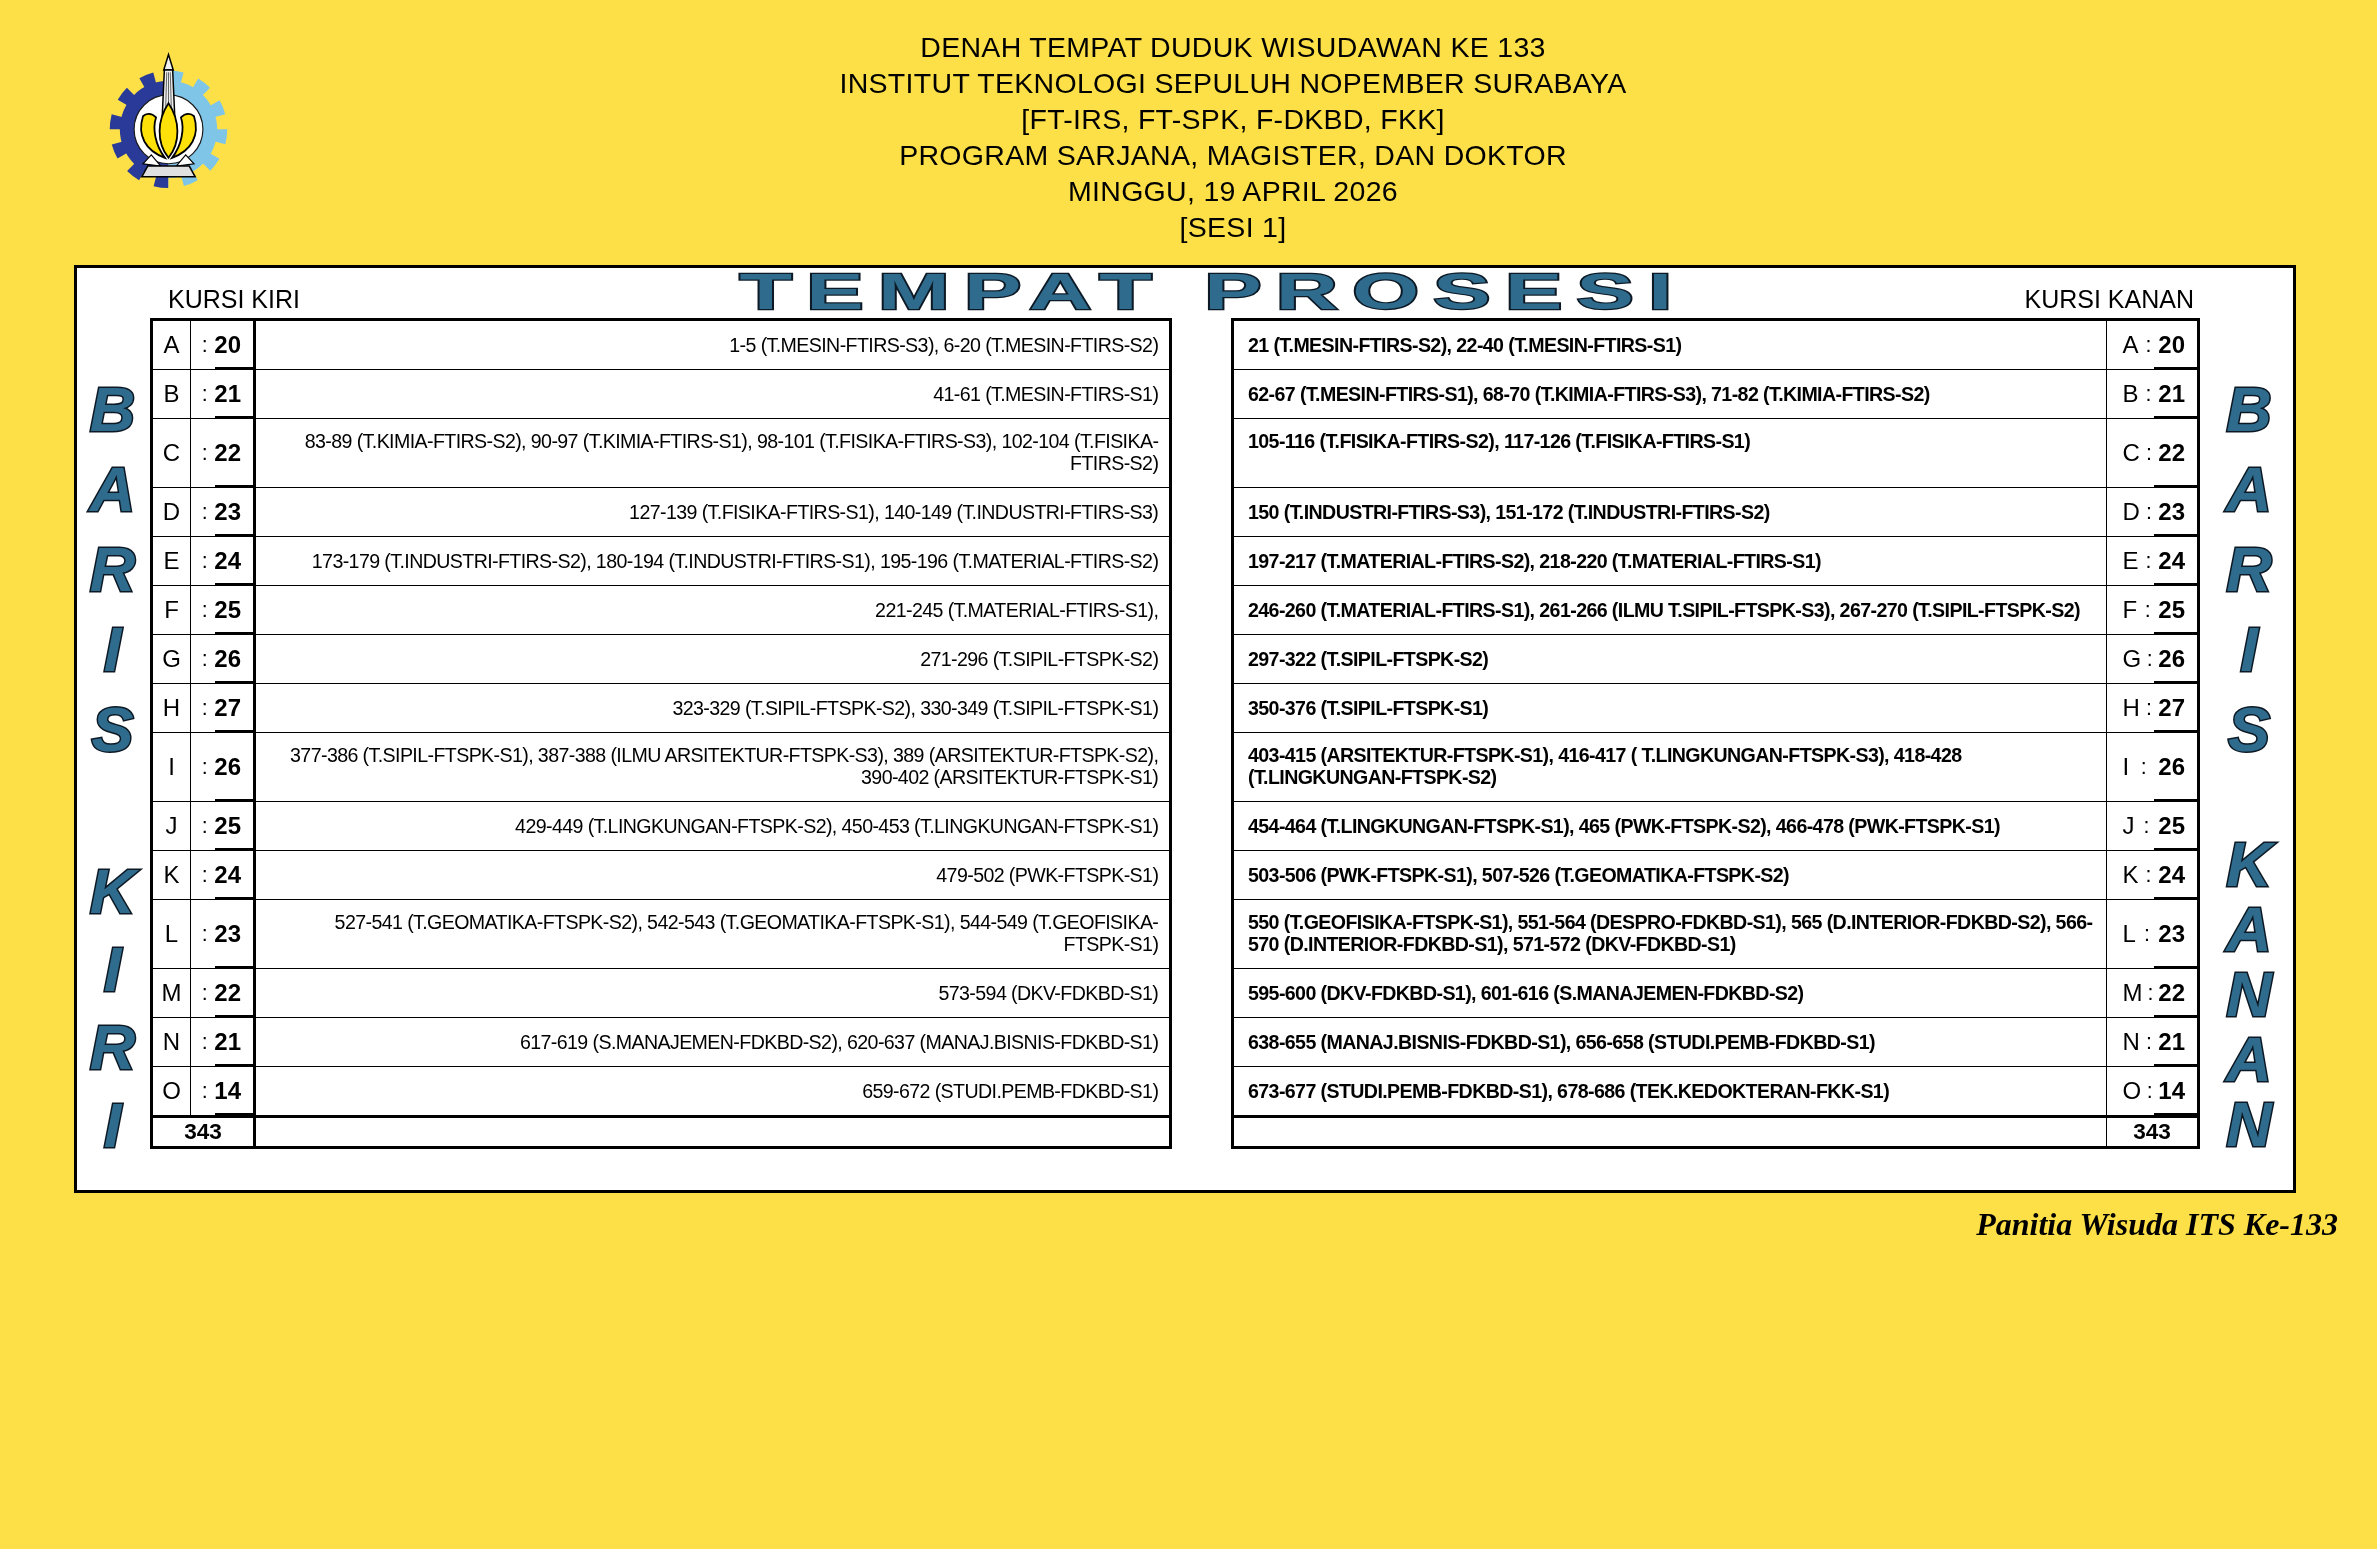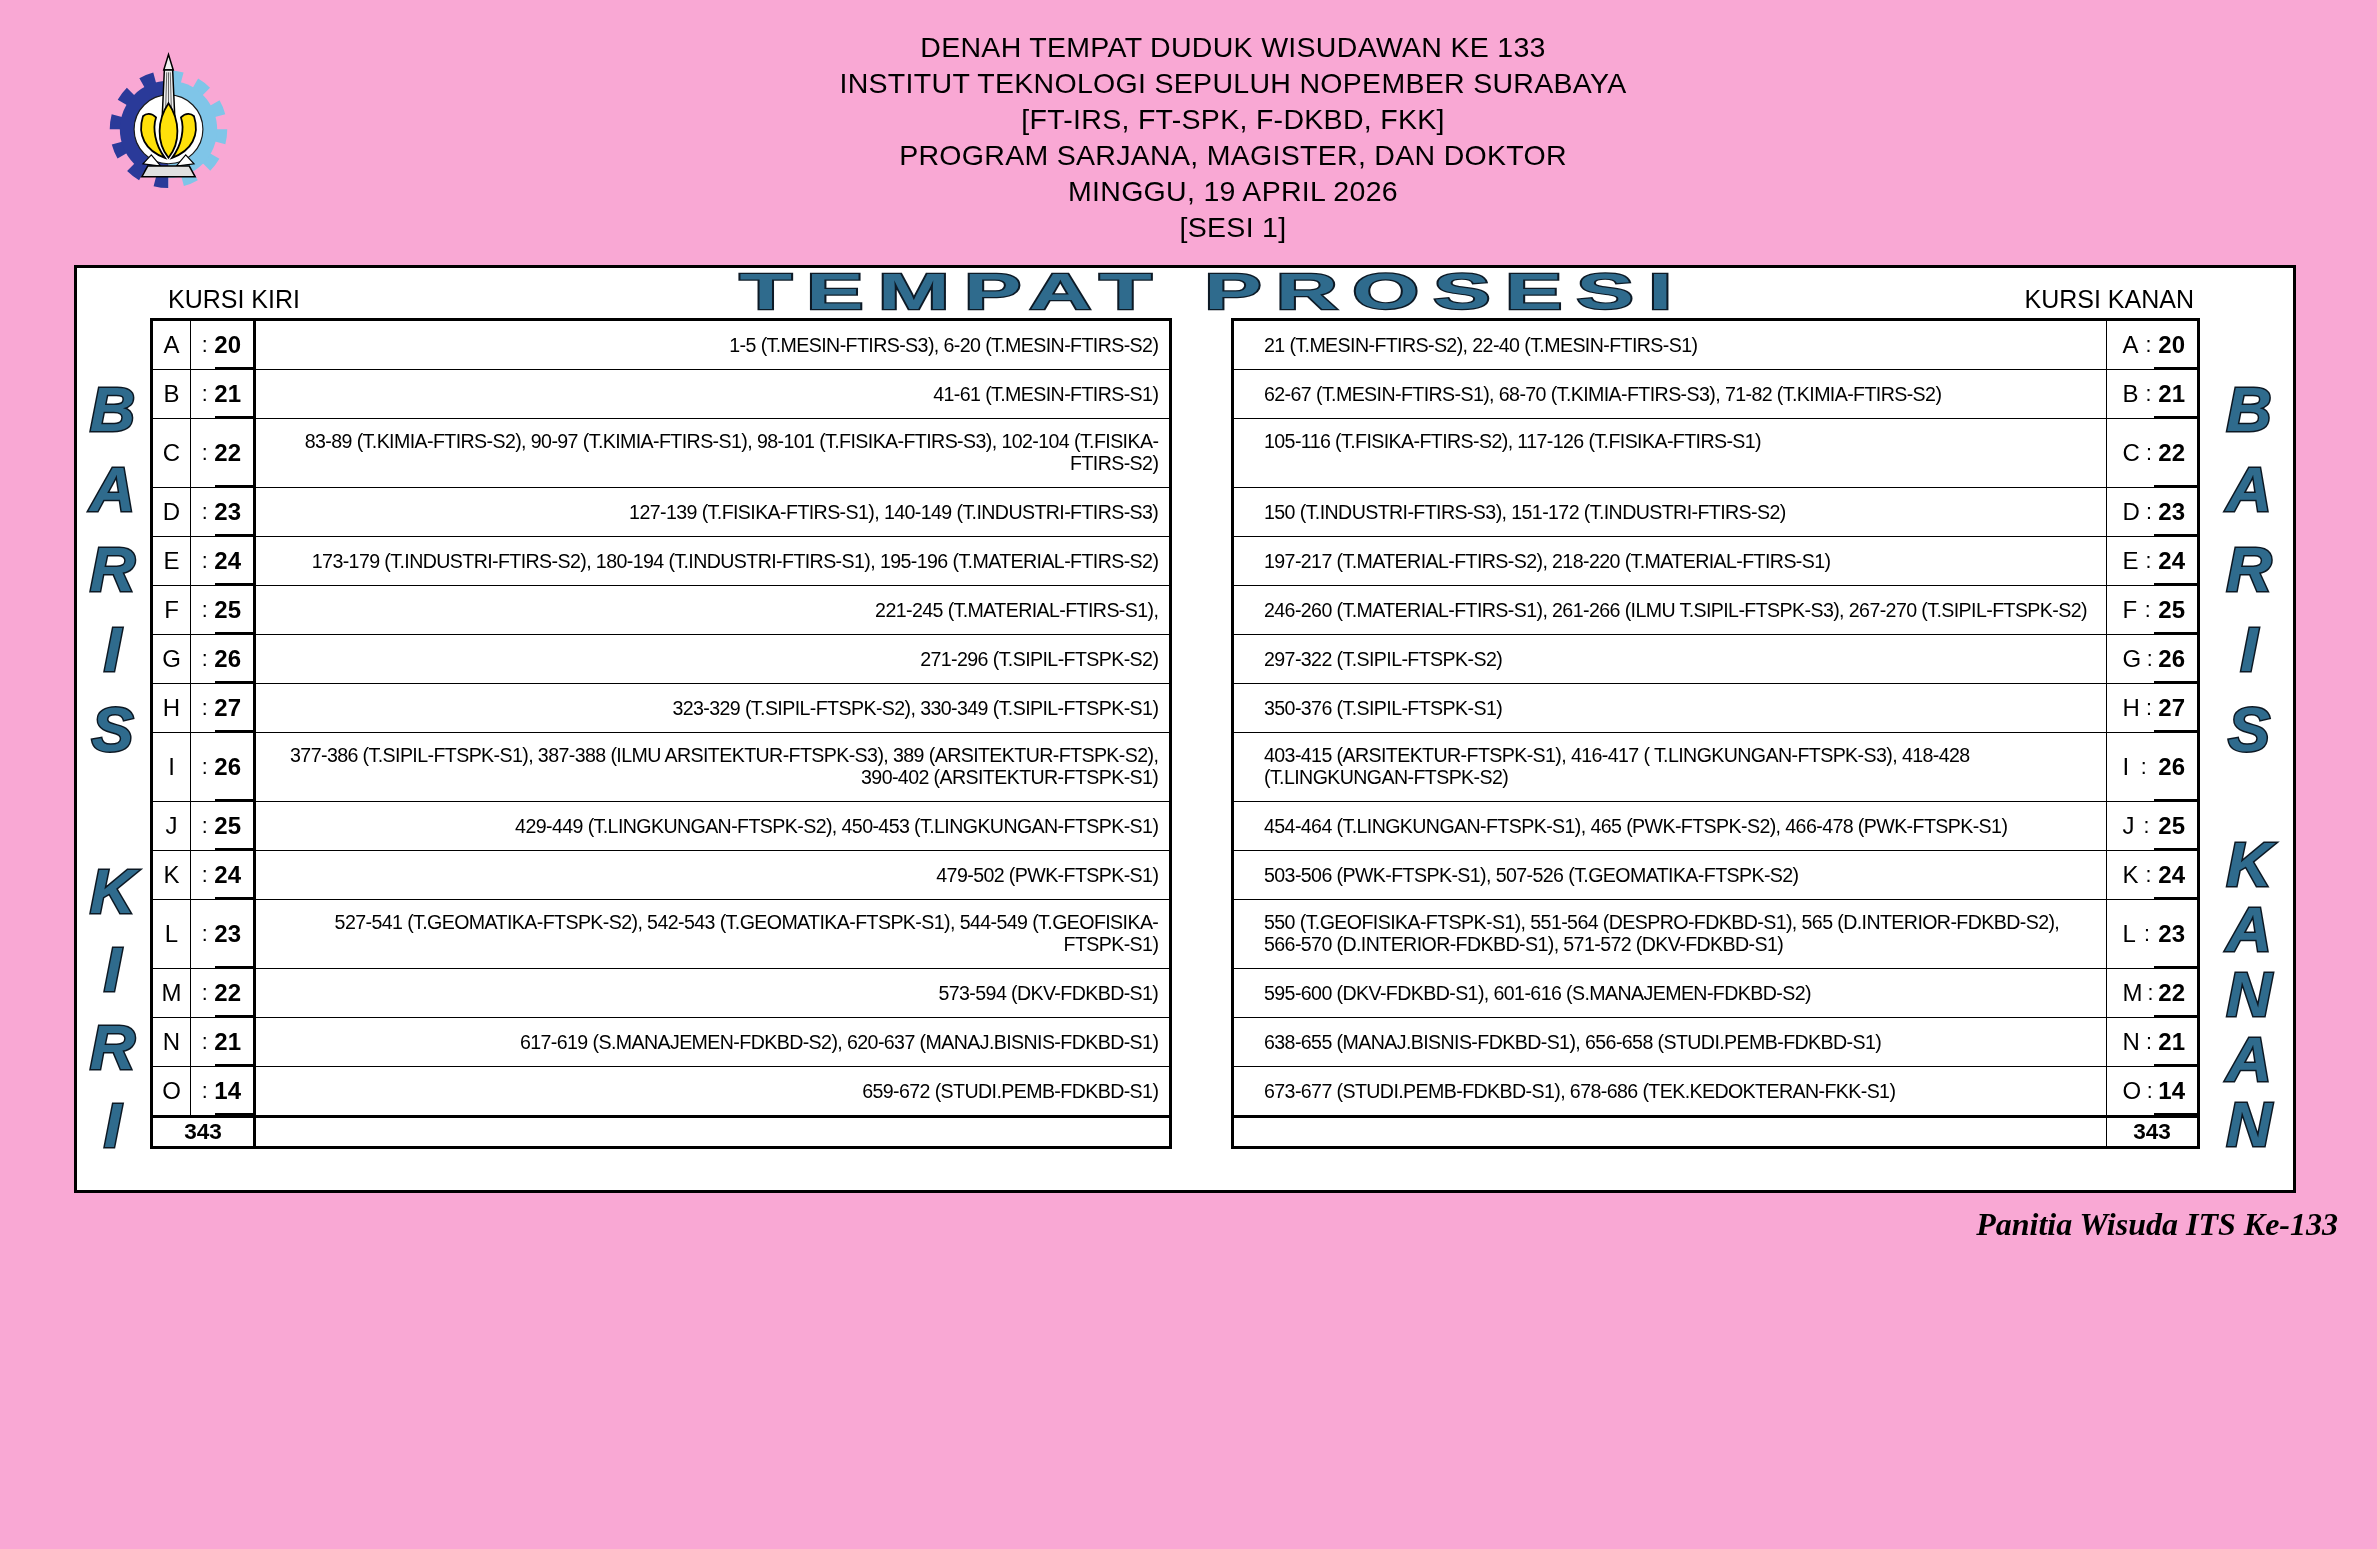--- a/index.html
+++ b/index.html
@@ -1,17 +1,17 @@
 <!DOCTYPE html>
 <html style="font-size:9.5px"><head>
 <meta charset="utf-8">
 <style>
   html,body{margin:0;padding:0;background:#ffffff;}
   .page{
-    position:relative;width:2377px;height:1549px;background:#f9a8d4;overflow:hidden;
+    position:relative;width:2377px;height:1549px;background:#fde047;overflow:hidden;
     font-family:"Liberation Sans",sans-serif;color:#000;
   }
   
   .header{
     position:absolute;left:89px;top:28.5px;width:2288px;text-align:center;
     font-size:28.5px;line-height:36px;letter-spacing:0.3px;white-space:nowrap;
   }
   .logo{position:absolute;left:105px;top:33px;width:127px;height:176px;}
   
   .outer-box{
@@ -58,21 +58,21 @@
     position:relative;flex:none;
   }
   .count::after{
     content:"";position:absolute;bottom:-3px;right:0;width:62%;height:4.8px;background:#000;z-index:2;
   }
   .num{font-weight:bold;font-size:24px;}
   .content{
     flex:1;font-size:19.6px;letter-spacing:-0.6px;line-height:22.6px;
   }
   .table-left .content{text-align:right;padding-left:25px;padding-right:10.7px;}
-  .table-right .content{border-right:1.2px solid #000;text-align:left;padding-left:30px;padding-right:13px;}
+  .table-right .content{border-right:1.2px solid #000;text-align:left;padding-left:14px;padding-right:13px;font-weight:bold;}
   .h1 .content{padding-top:12.5px;}
   .h2 .content{padding-top:10.7px;}
   .rlabel{
     width:90px;display:flex;align-items:center;justify-content:space-between;
     padding:0 12px 0 15.5px;font-size:21.4px;position:relative;flex:none;
   }
   .rlabel::after{
     content:"";position:absolute;bottom:-3px;right:0;width:48%;height:4.8px;background:#000;z-index:2;
   }
   .rletter{font-size:24px;}

